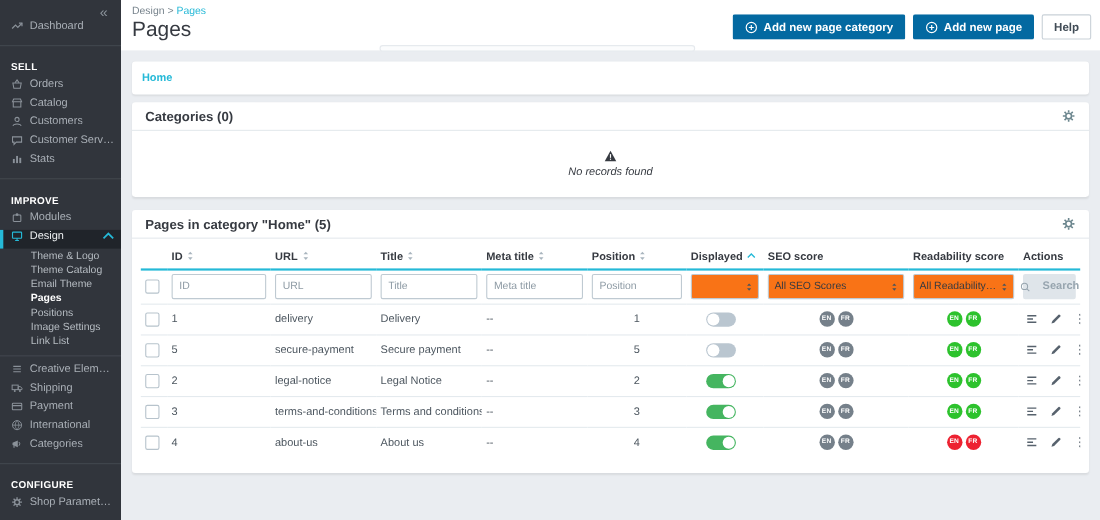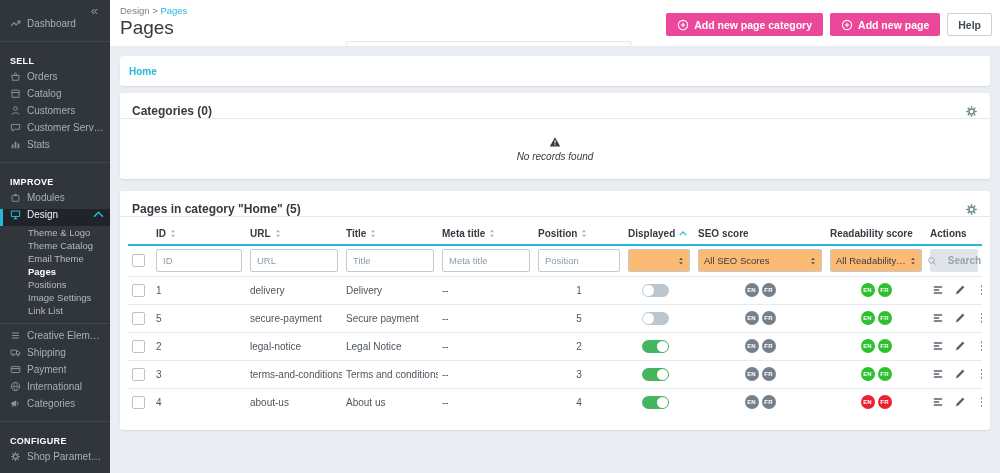--- a/index.html
+++ b/index.html
@@ -27,34 +27,34 @@
   
   .main{flex:1;display:flex;flex-direction:column;min-width:0;}
   .topbar{background:#fff;height:46px;padding:5px 10px 0;position:relative;flex:none;}
   .crumbs{font-size:9.5px;color:#77838c;}
   .crumb-current{color:#25b9d7;cursor:pointer;}
   .crumb-parent{cursor:pointer;}
   .page-title{margin:1px 0 0;font-size:19px;font-weight:500;color:#363a41;}
   .header-actions{position:absolute;right:8px;top:13px;display:flex;gap:7px;}
   .btn{display:inline-flex;align-items:center;gap:5px;height:23px;padding:0 10px;border-radius:2px;
     font-size:10.5px;font-weight:bold;border:1px solid transparent;cursor:pointer;font-family:inherit;white-space:nowrap;}
-  .btn.primary{background:#ec4899;color:#fff;}
+  .btn.primary{background:#0369a1;color:#fff;}
   .btn.outline{background:#fff;color:#414c56;border-color:#c9d1d8;}
   .btn .icon{display:inline-flex;width:12px;height:12px;}
   .btn .icon svg{width:12px;height:12px;}
 
   
   .content{flex:1;background:#eaedf1;padding:10px 10px 0;position:relative;}
   .hscrollbar{position:absolute;top:-5px;left:235px;width:287px;height:6px;background:#fbfcfd;
     border:1px solid #e6eaee;border-radius:3px;}
   .card{background:#fff;border-radius:3px;box-shadow:0 1px 2px rgba(0,0,0,.08);}
   .crumb-card{height:30px;display:flex;align-items:center;padding:0 9px;margin-bottom:7px;}
   .home-link{color:#25b9d7;font-size:10px;font-weight:bold;cursor:pointer;text-decoration:none;}
   .panel{margin-bottom:12px;}
-  .panel-header{height:26px;display:flex;align-items:flex-end;justify-content:space-between;padding:0 12px;border-bottom:1px solid #e4e9ed;}
+  .panel-header{height:26px;display:flex;align-items:center;justify-content:space-between;padding:0 12px;border-bottom:1px solid #e4e9ed;}
   .panel-title{font-size:12px;font-weight:bold;color:#363a41;}
   .gear{color:#6c868e;width:13px;height:13px;display:inline-flex;cursor:pointer;}
   .gear svg{width:13px;height:13px;}
   .panel-empty{height:60px;display:flex;flex-direction:column;align-items:center;justify-content:center;gap:3px;}
   .warn{width:12px;height:12px;display:inline-flex;}
   .warn svg{width:12px;height:12px;}
   .empty-text{font-size:10px;color:#363a41;font-style:italic;}
   .panel-body{padding:7px 8px 14px;}
 
   
@@ -66,21 +66,21 @@
   .grid th{font-size:10px;color:#363a41;text-align:left;font-weight:bold;padding:4px 4px 5px;white-space:nowrap;overflow:hidden;}
   .grid th .sort{display:inline-flex;margin-left:4px;vertical-align:-1px;color:#a9b5be;}
   .grid th .sort svg{width:6px;height:9px;}
   .grid th .sort-asc{display:inline-flex;margin-left:4px;vertical-align:1px;}
   .grid th .sort-asc svg{width:8px;height:5px;}
   .grid td{font-size:10px;color:#4c565f;padding:0 4px;height:28px;border-top:1px solid #e4eaee;white-space:nowrap;overflow:hidden;}
   tr.filters td{border-top:2px solid #25b9d7;height:31px;}
   .grid input[type=text]{width:100%;height:23px;border:1px solid #bfcad2;border-radius:2px;padding:0 6px;
     font-size:9.5px;font-family:inherit;color:#363a41;}
   .grid input::placeholder{color:#8d9aa4;}
-  .fselect{height:23px;border:1px solid #bfcad2;border-radius:2px;background:#fdba74;display:flex;align-items:center;
+  .fselect{height:23px;border:1px solid #bfcad2;border-radius:2px;background:#f97316;display:flex;align-items:center;
     justify-content:space-between;padding:0 5px;font-size:9.5px;color:#363a41;cursor:pointer;gap:3px;}
   .fselect .icon{display:inline-flex;color:#49535c;flex:none;}
   .fselect .icon svg{width:6px;height:10px;}
   .fselect .val{overflow:hidden;text-overflow:ellipsis;white-space:nowrap;}
   .search-btn{width:100%;height:23px;background:#dfe5ea;border:none;border-radius:2px;color:#97a5af;
     font-size:10px;font-weight:bold;display:inline-flex;align-items:center;justify-content:center;gap:11px;font-family:inherit;cursor:pointer;}
   .search-btn .icon{display:inline-flex;}
   .search-btn .icon svg{width:10px;height:10px;}
   .checkbox{width:13px;height:13px;border:1px solid #b7c3cc;border-radius:2px;background:#fff;cursor:pointer;}
   .toggle{width:27px;height:13px;border-radius:7px;background:#bac6d0;position:relative;cursor:pointer;margin:0 auto 0 14px;}

